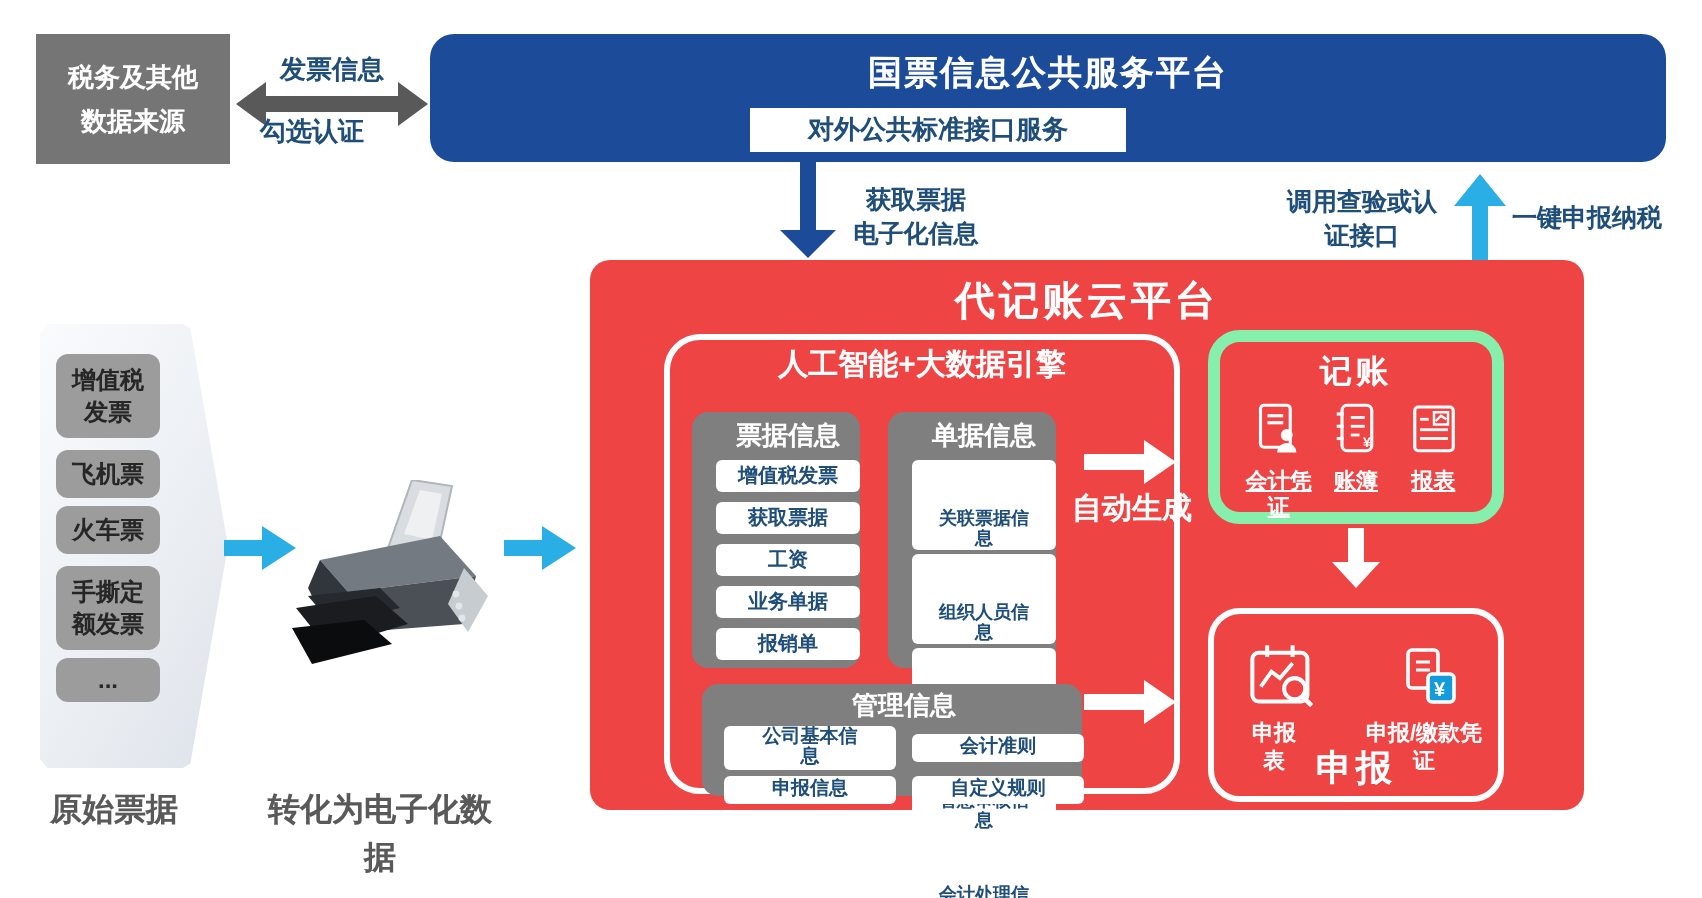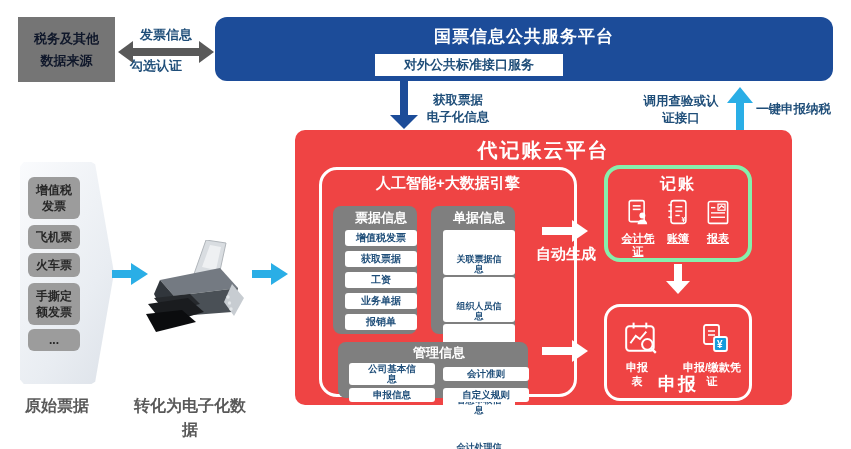--- a/index.html
+++ b/index.html
@@ -5,21 +5,21 @@
   * { margin:0; padding:0; box-sizing:border-box; }
   body { background:#fff; font-family:"Liberation Sans", sans-serif; }
   #canvas { position:relative; width:851px; height:449px; background:#fff; overflow:hidden; }
   .abs { position:absolute; }
   .preline { white-space:pre-line; }
   .navy { color:#1f4e79; }
   .bold { font-weight:bold; }
 
   
   .source-box { left:18px; top:17px; width:97px; height:65px; background:#757575;
-    color:#0f172a; font-weight:bold; font-size:13px; line-height:22px;
+    color:#ffffff; font-weight:bold; font-size:13px; line-height:22px;
     display:flex; align-items:center; justify-content:center; text-align:center; }
 
   
   .exchange-top    { left:118px; top:26px;  width:96px; text-align:center; font-size:13px; }
   .exchange-arrow  { left:118px; top:41px; color:#595959; }
   .exchange-bottom { left:108px; top:57px;  width:96px; text-align:center; font-size:13px; }
 
   
   .banner { left:215px; top:17px; width:618px; height:64px; background:#1c4c99; border-radius:12px; }
   .banner-title { text-align:center; margin-top:8px; color:#fff; font-size:17px; font-weight:bold; letter-spacing:1px; }
@@ -30,21 +30,21 @@
   .fetch-arrow  { left:390px; top:81px; color:#1c4c99; }
   .fetch-label  { left:414px; top:92px; width:88px; text-align:center; font-size:12.5px; line-height:1.35; }
   .verify-label { left:636px; top:93px; width:90px; text-align:center; font-size:12.5px; line-height:1.35; }
   .up-arrow     { left:727px; top:87px; color:#2aaee6; }
   .onekey-label { left:756px; top:101px; font-size:12.5px; }
 
   
   .main-box { left:295px; top:130px; width:497px; height:275px; background:#ef4444; border-radius:10px; }
   .main-title { text-align:center; margin-top:7px; color:#fff; font-size:20px; font-weight:bold; letter-spacing:2px; }
 
-  .engine-box { left:24px; top:37px; width:258px; height:230px; border:3px solid #fff; border-radius:18px; }
+  .engine-box { left:37px; top:37px; width:258px; height:230px; border:3px solid #fff; border-radius:18px; }
   .engine-title { width:146px; margin:4px auto 0; text-align:center; color:#fff; font-weight:bold; font-size:15px; line-height:1.15; }
 
   .panel { background:#7f7f7f; border-radius:8px;padding-left:12px; }
   .panel-bill { left:11px; top:36px; width:84px; height:128px; }
   .panel-doc  { left:109px; top:36px; width:84px; height:128px; }
   .panel-title { text-align:center; color:#fff; font-weight:bold; font-size:13px; margin:3px 0 3px; }
   .pill { background:#fff; border-radius:3px; color:#1f4e79; font-weight:bold;
     display:flex; align-items:center; justify-content:center; text-align:center; margin:0 auto; }
   .panel-bill .pill { width:72px; height:16px; margin-bottom:5px; font-size:10px; }
   .panel-doc  .pill { width:72px; min-height:19px; margin-bottom:2px; font-size:9px; line-height:9.5px; padding:1px 0; }
@@ -56,21 +56,21 @@
   .mgmt-grid .pill { width:86px; min-height:14px; font-size:9.5px; line-height:10px; padding:1px 0; }
   .mgmt-grid .pill span { display:inline-block; max-width:56px; }
 
   
   .auto-arrow1 { left:247px; top:90px;  color:#fff; }
   .auto-label  { left:238px; top:115px; width:66px; text-align:center; color:#fff; font-weight:bold; font-size:15px; }
   .auto-arrow2 { left:247px; top:210px; color:#fff; }
   .book-down-arrow { left:371px; top:134px; color:#fff; }
 
   
-  .book-box { left:309px; top:35px; width:148px; height:97px; border:4px solid #86efac; border-radius:16px; }
+  .book-box { left:309px; top:35px; width:148px; height:97px; border:6px solid #86efac; border-radius:16px; }
   .box-title { text-align:center; color:#fff; font-size:16px; font-weight:bold; margin-top:5px; letter-spacing:2px; }
   .icon-row { display:flex; justify-content:space-between; padding:3px 10px 0; }
   .icon-item { width:40px; text-align:center; color:#fff; }
   .icon-item .lbl { font-size:11px; font-weight:bold; line-height:1.2; margin-top:2px; }
   .icon-item .lbl span { display:inline-block; max-width:35px;text-decoration:underline; }
 
   .declare-box { left:309px; top:174px; width:148px; height:97px; border:3px solid #fff; border-radius:16px; }
   .declare-icon1 { position:absolute; left:16px; top:13px; }
   .declare-icon2 { position:absolute; left:93px; top:16px; }
   .declare-lbl1 { position:absolute; left:4px;  top:54px; width:52px; text-align:center; color:#fff; font-size:11px; font-weight:bold; line-height:1.25; }

